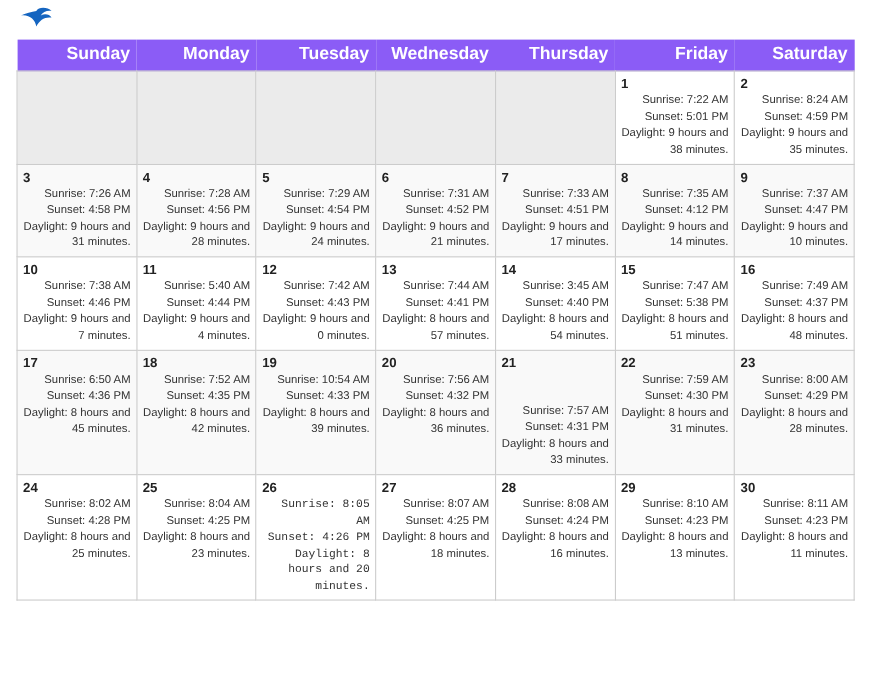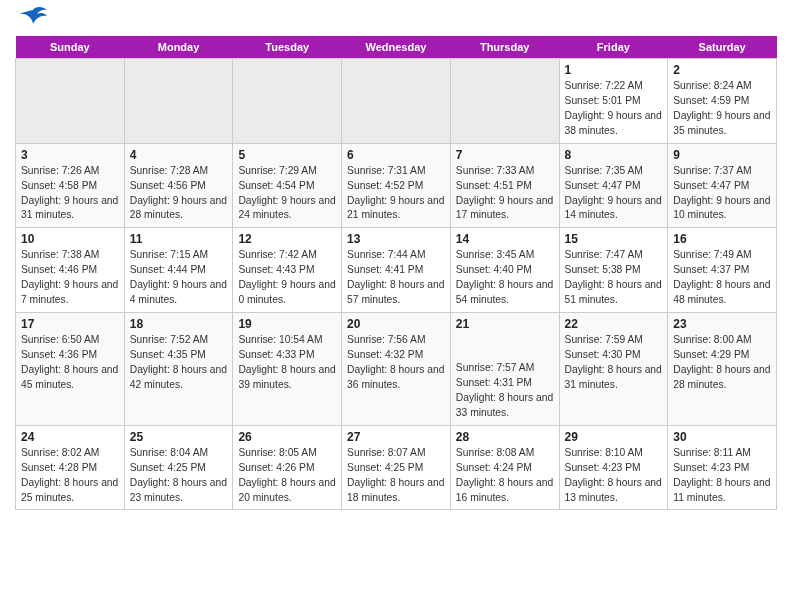--- a/index.html
+++ b/index.html
@@ -42,25 +42,25 @@
     .title-section h2 {
       font-size: 16px;
       font-weight: normal;
       color: #444;
     }
     .calendar {
       width: 100%;
       border-collapse: collapse;
     }
     .calendar th {
-      background-color: #a21caf;
+      background-color: #8b5cf6;
       color: white;
-      text-align: center;
+      text-align: right;
       padding: 5px 6px;
-      font-size: 11px;
+      font-size: 16px;
       font-weight: bold;
     }
     .calendar td {
       border: 1px solid #ccc;
       vertical-align: top;
       padding: 4px 5px;
       font-size: 10.5px;
       color: #222;
       width: calc(100% / 7);
       height: 80px;
@@ -75,20 +75,21 @@
     .day-num {
       font-weight: bold;
       font-size: 12px;
       display: block;
       margin-bottom: 2px;
     }
     .day-info {
       line-height: 1.45;
       color: #333;
       font-size: 10.3px;
+      text-align: right;
     }
     .calendar tbody tr:nth-child(odd) td {
       background-color: #fff;
     }
     .calendar tbody tr:nth-child(even) td {
       background-color: #f0f4f8;
     }
     .calendar td.empty {
       background-color: #ebebeb !important;
     }
@@ -173,40 +174,40 @@
           </td>
           <td>
             <span class="day-num">7</span>
             <div class="day-info" style="white-space: pre-line;">Sunrise: 7:33 AM
 Sunset: 4:51 PM
 Daylight: 9 hours and 17 minutes.</div>
           </td>
           <td>
             <span class="day-num">8</span>
             <div class="day-info" style="white-space: pre-line;">Sunrise: 7:35 AM
-Sunset: 4:47 PM
+Sunset: 4:12 PM
 Daylight: 9 hours and 14 minutes.</div>
           </td>
           <td>
             <span class="day-num">9</span>
             <div class="day-info" style="white-space: pre-line;">Sunrise: 7:37 AM
 Sunset: 4:47 PM
 Daylight: 9 hours and 10 minutes.</div>
           </td>
         </tr>
         <tr>
           <td>
             <span class="day-num">10</span>
             <div class="day-info" style="white-space: pre-line;">Sunrise: 7:38 AM
 Sunset: 4:46 PM
 Daylight: 9 hours and 7 minutes.</div>
           </td>
           <td>
             <span class="day-num">11</span>
-            <div class="day-info" style="white-space: pre-line;">Sunrise: 7:15 AM
+            <div class="day-info" style="white-space: pre-line;">Sunrise: 5:40 AM
 Sunset: 4:44 PM
 Daylight: 9 hours and 4 minutes.</div>
           </td>
           <td>
             <span class="day-num">12</span>
             <div class="day-info" style="white-space: pre-line;">Sunrise: 7:42 AM
 Sunset: 4:43 PM
 Daylight: 9 hours and 0 minutes.</div>
           </td>
           <td>
@@ -286,21 +287,21 @@
 Daylight: 8 hours and 25 minutes.</div>
           </td>
           <td>
             <span class="day-num">25</span>
             <div class="day-info" style="white-space: pre-line;">Sunrise: 8:04 AM
 Sunset: 4:25 PM
 Daylight: 8 hours and 23 minutes.</div>
           </td>
           <td>
             <span class="day-num">26</span>
-            <div class="day-info" style="white-space: pre-line;">Sunrise: 8:05 AM
+            <div class="day-info" style="white-space: pre-line; font-family: Liberation Mono, monospace;">Sunrise: 8:05 AM
 Sunset: 4:26 PM
 Daylight: 8 hours and 20 minutes.</div>
           </td>
           <td>
             <span class="day-num">27</span>
             <div class="day-info" style="white-space: pre-line;">Sunrise: 8:07 AM
 Sunset: 4:25 PM
 Daylight: 8 hours and 18 minutes.</div>
           </td>
           <td>

